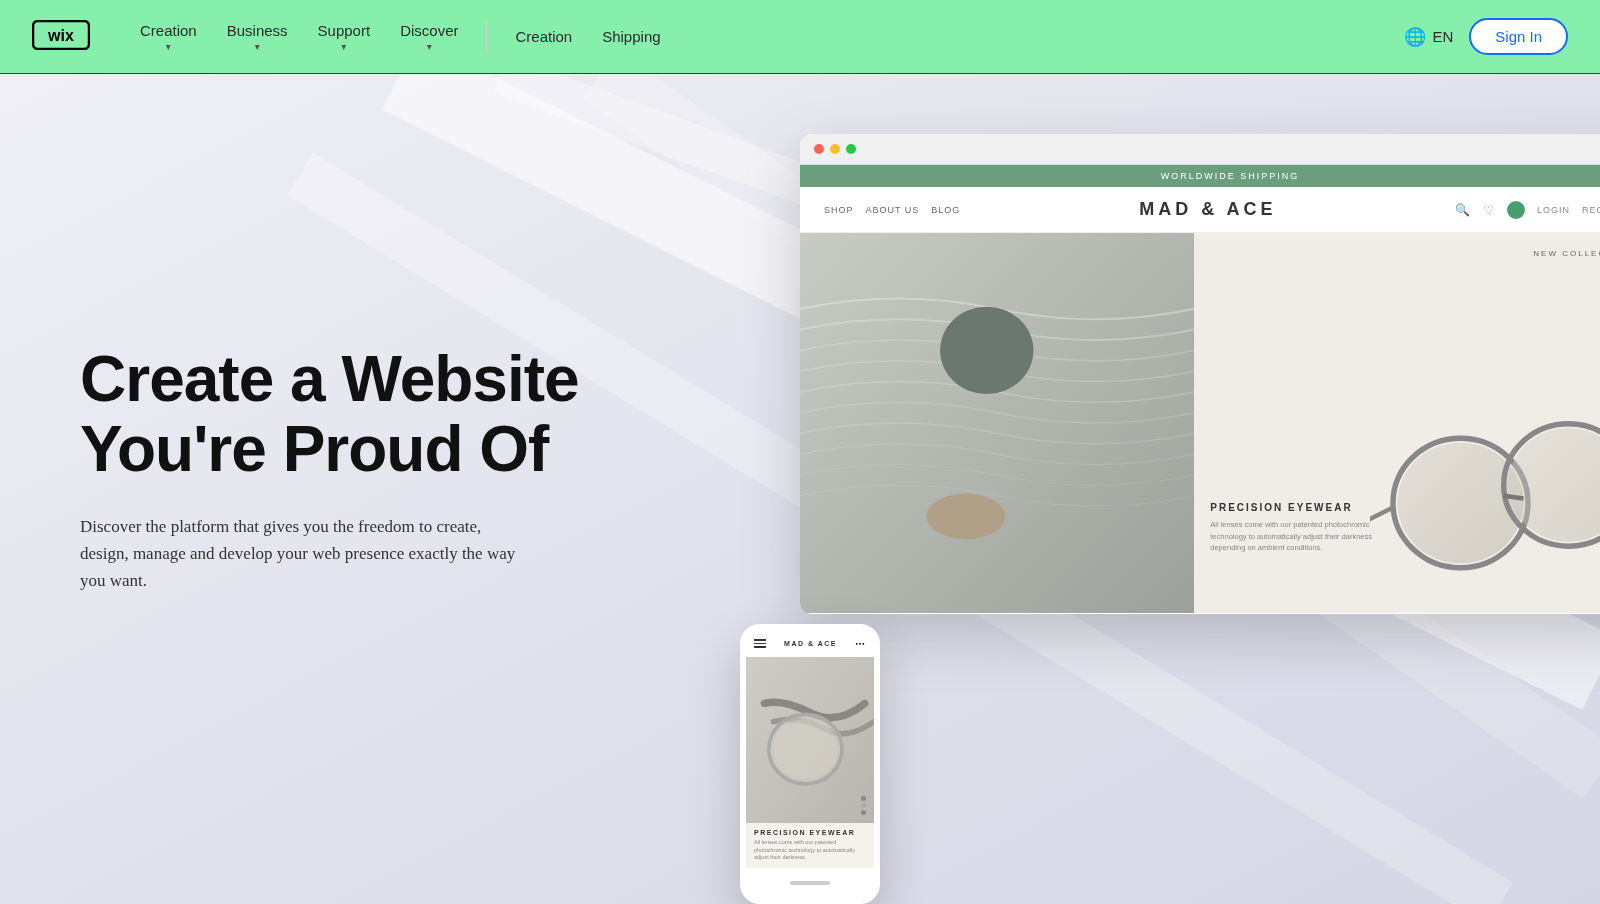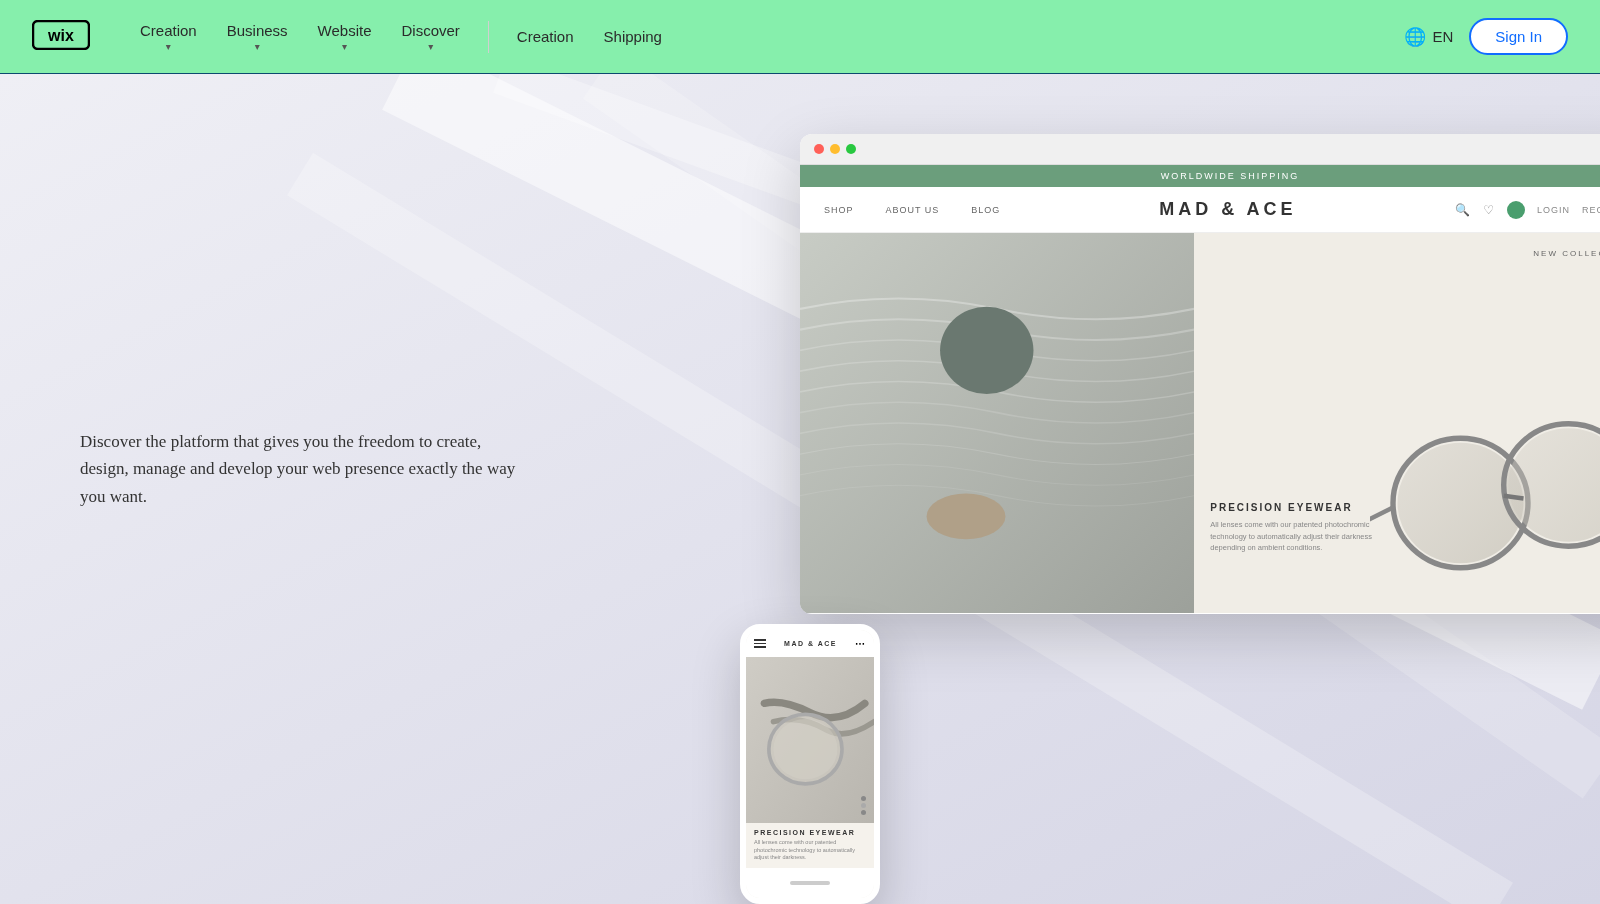--- a/index.html
+++ b/index.html
@@ -202,21 +202,21 @@
     }
     .mockup-header {
       display: flex;
       align-items: center;
       justify-content: space-between;
       padding: 12px 24px;
       border-bottom: 1px solid #eee;
     }
     .mockup-nav-links {
       display: flex;
-      gap: 32px;
+      gap: 12px;
       font-size: 9px;
       color: #666;
       letter-spacing: 1px;
       text-transform: uppercase;
     }
     .mockup-brand {
       font-size: 18px;
       font-weight: 700;
       letter-spacing: 4px;
       color: #333;
@@ -367,21 +367,21 @@
   <div class="navbar-nav">
     <div class="nav-item">
       <span>Creation</span>
       <span class="chevron">▾</span>
     </div>
     <div class="nav-item">
       <span>Business</span>
       <span class="chevron">▾</span>
     </div>
     <div class="nav-item">
-      <span>Website</span>
+      <span>Support</span>
       <span class="chevron">▾</span>
     </div>
     <div class="nav-item">
       <span>Discover</span>
       <span class="chevron">▾</span>
     </div>
 
     <div class="nav-divider"></div>
 
     <div class="nav-item-plain">Creation</div>
@@ -412,20 +412,24 @@
       <rect width="1600" height="830" fill="url(#bgGrad)"></rect>
 
       <line x1="400" y1="0" x2="1600" y2="600" stroke="rgba(255,255,255,0.5)" stroke-width="80"></line>
       <line x1="500" y1="0" x2="1600" y2="400" stroke="rgba(255,255,255,0.3)" stroke-width="40"></line>
       <line x1="600" y1="0" x2="1600" y2="700" stroke="rgba(255,255,255,0.2)" stroke-width="60"></line>
       <line x1="300" y1="100" x2="1500" y2="830" stroke="rgba(255,255,255,0.25)" stroke-width="50"></line>
     </svg>
   </div>
 
   <div class="hero-content">
+    <h1 class="hero-title">
+      <span>Create a Website</span><br>
+      <span>You're Proud Of</span>
+    </h1>
     <p class="hero-subtitle">Discover the platform that gives you the freedom to create, design, manage and develop your web presence exactly the way you want.</p>
   </div>
 
   <div class="hero-visual">
 
     <div class="desktop-mockup">
       <div class="mockup-titlebar">
         <div class="dot red"></div>
         <div class="dot yellow"></div>
         <div class="dot green"></div>

